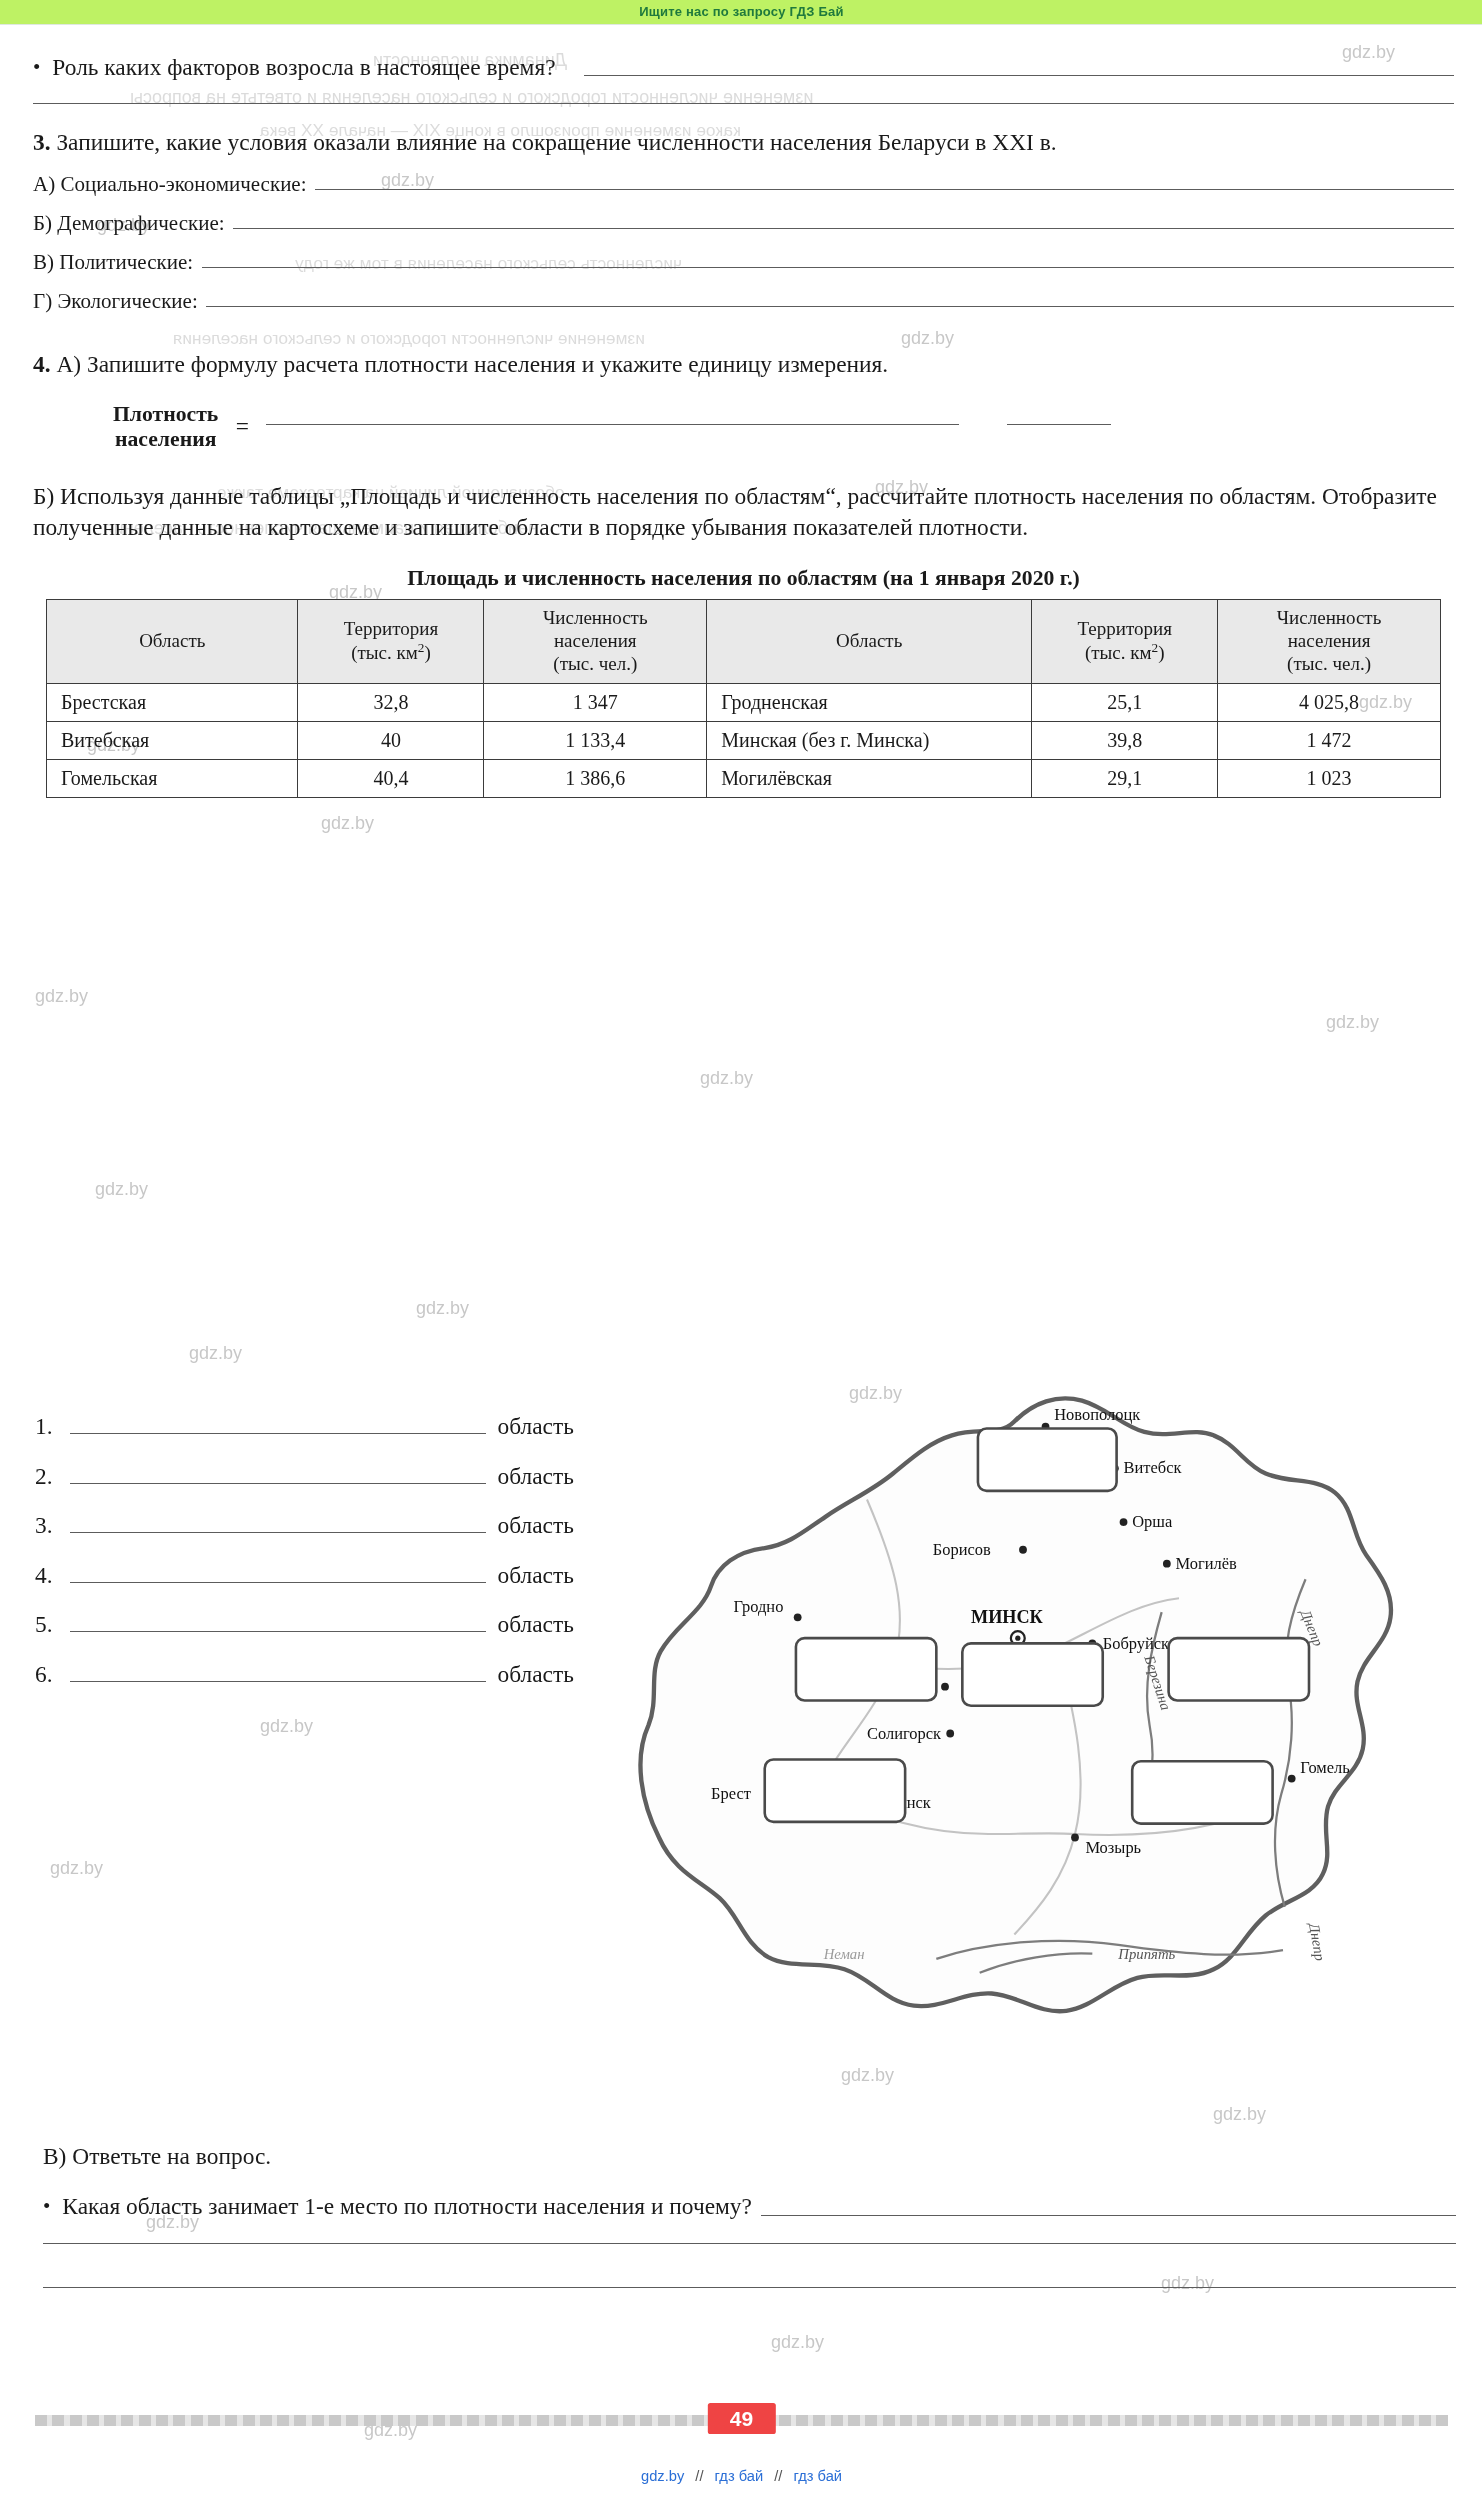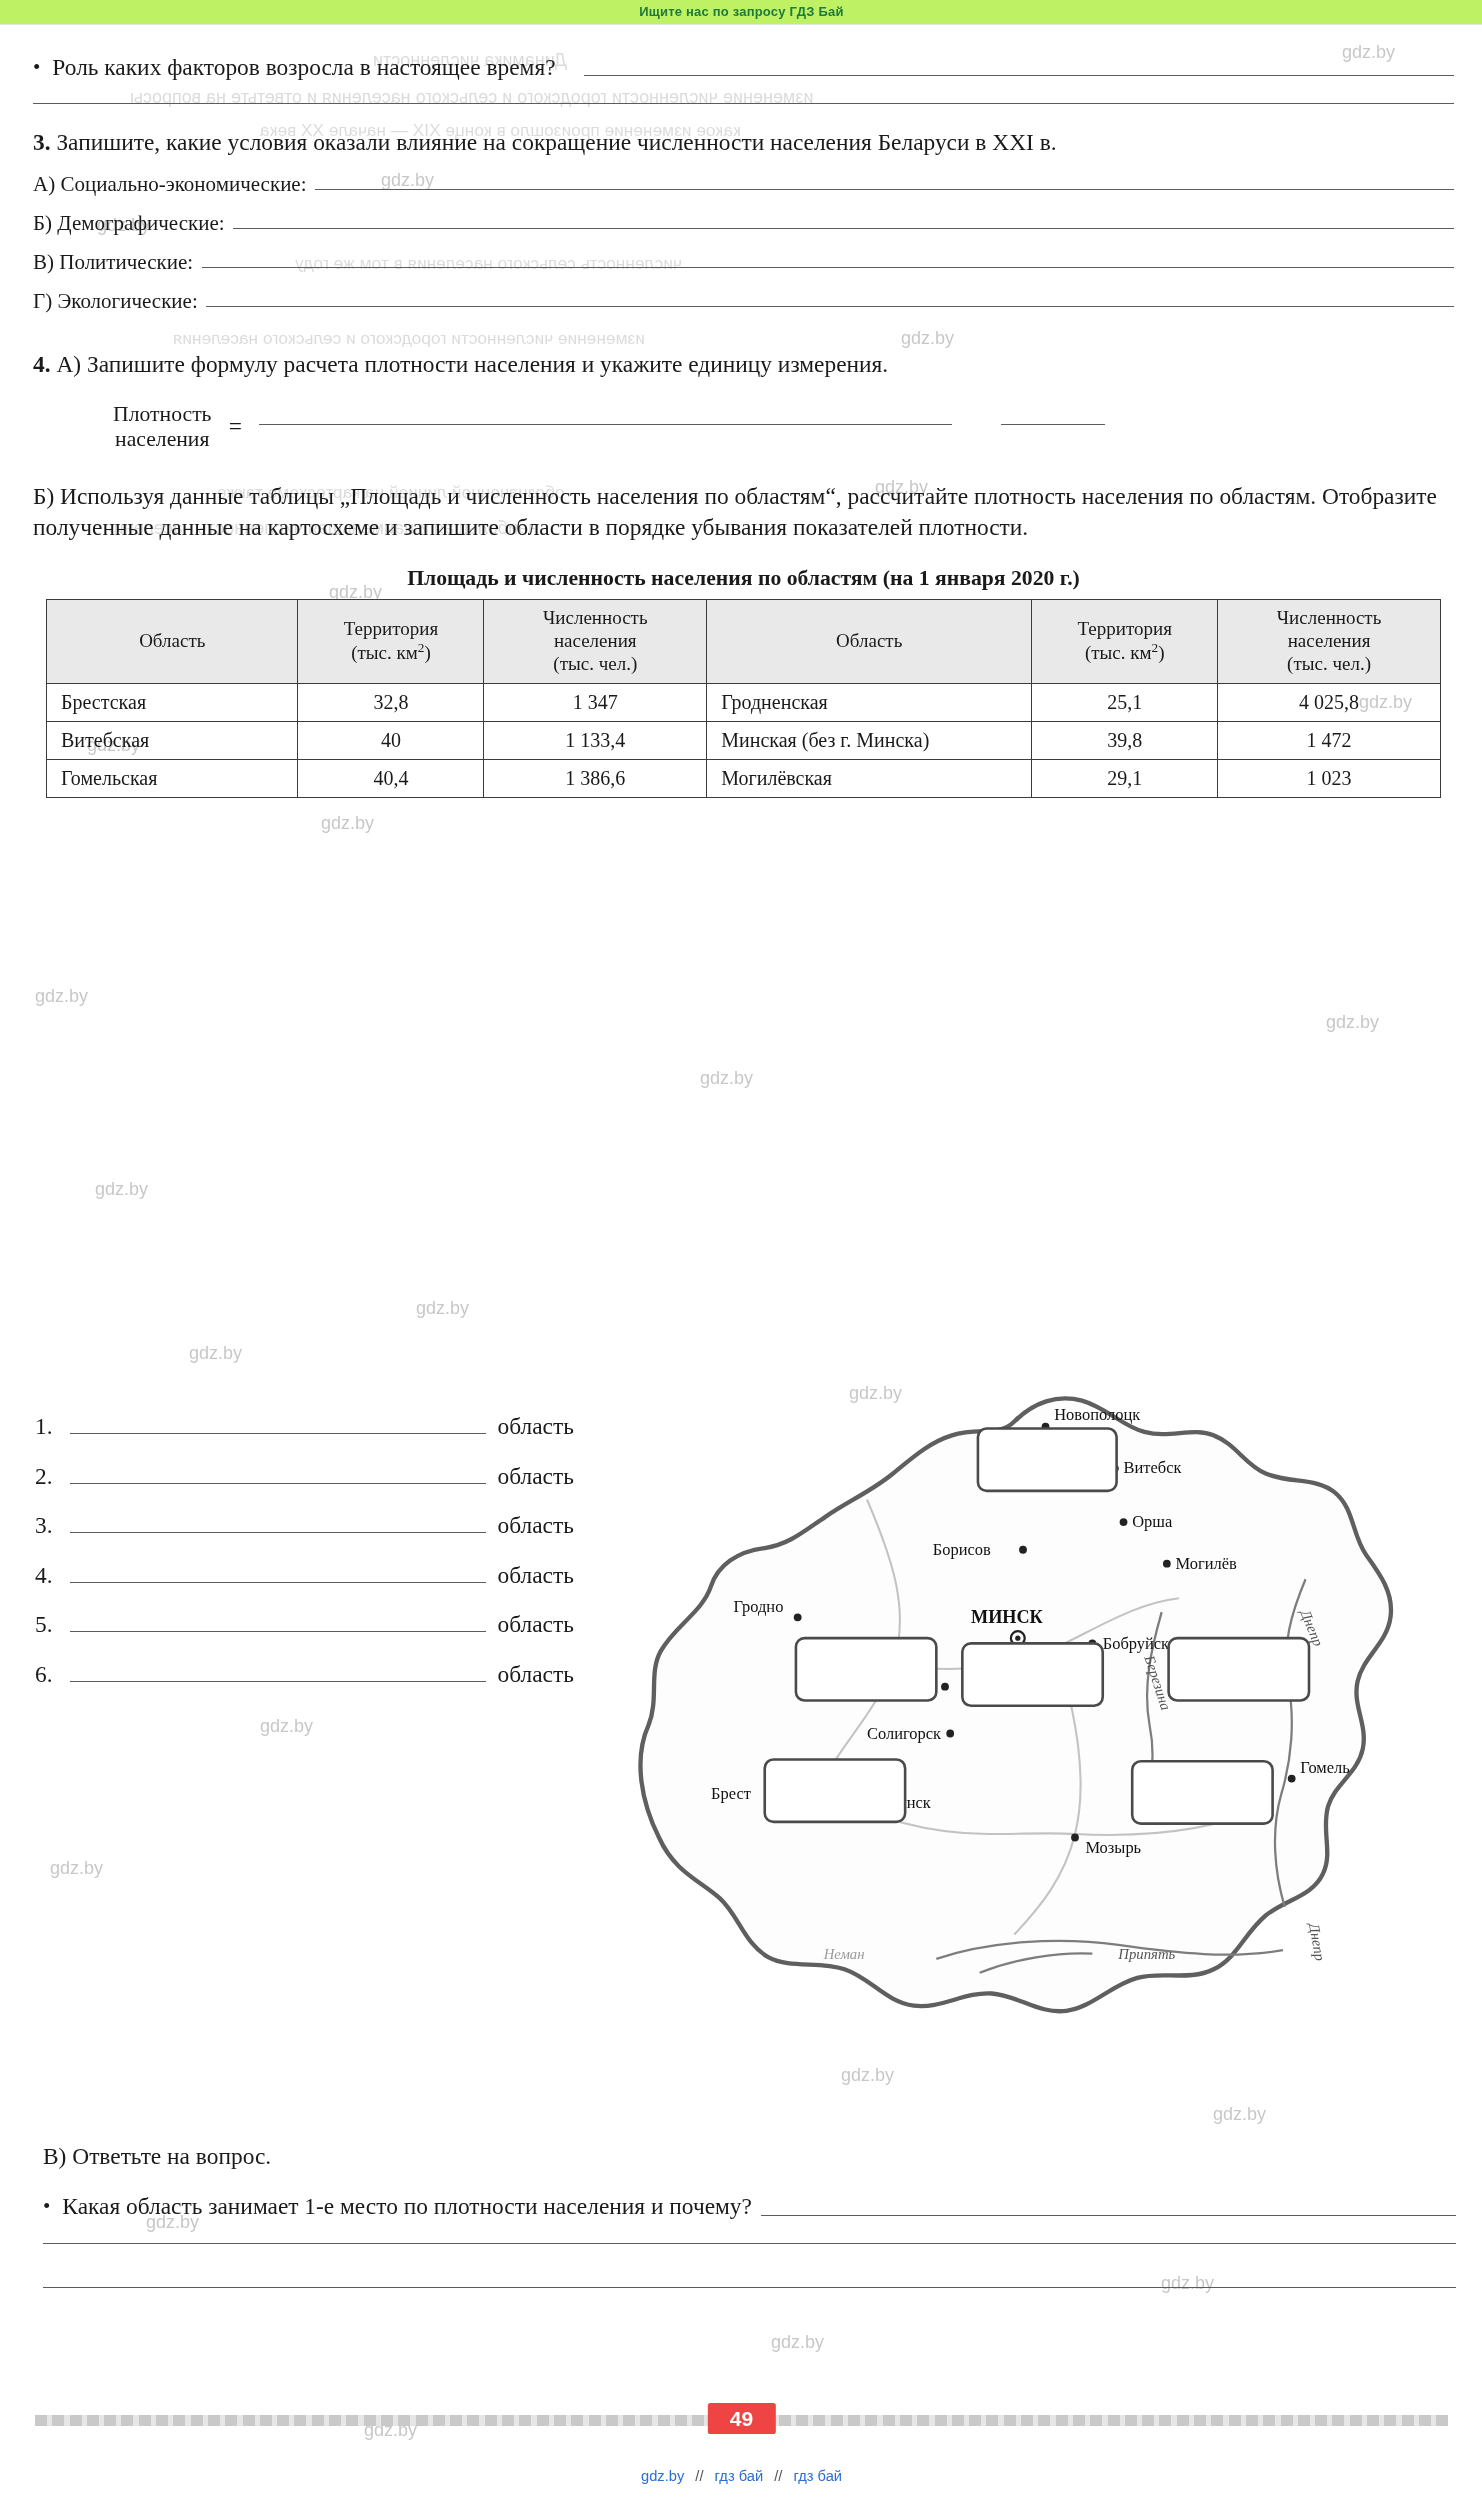--- a/index.html
+++ b/index.html
@@ -43,21 +43,21 @@
   .row{display:flex;align-items:flex-end;gap:8.7px;}
 
   
   .blk{margin-top:22.5px;}
   .blk .head{font-size:23.4px;line-height:1.32;}
   .sub{font-size:21px;margin-top:14px;}
 
   
   .formula{display:flex;align-items:center;gap:17.3px;margin:22.5px 0 0 80px;}
   .formula .name{
-    font-weight:normal;font-size:21.7px;line-height:1.15;text-align:center;
+    font-weight:bold;font-size:21.7px;line-height:1.15;text-align:center;
     font-family:"Liberation Serif", serif;
   }
   .formula .eq{font-size:23.4px;}
   .formula .frac{
     border-bottom:1.4px solid #5c5c5c;width:693px;height:0.9px;margin-bottom:5.2px;
   }
   .formula .unit{
     border-bottom:1.4px solid #5c5c5c;width:104px;height:0.9px;margin-bottom:5.2px;margin-left:31px;
   }
 

